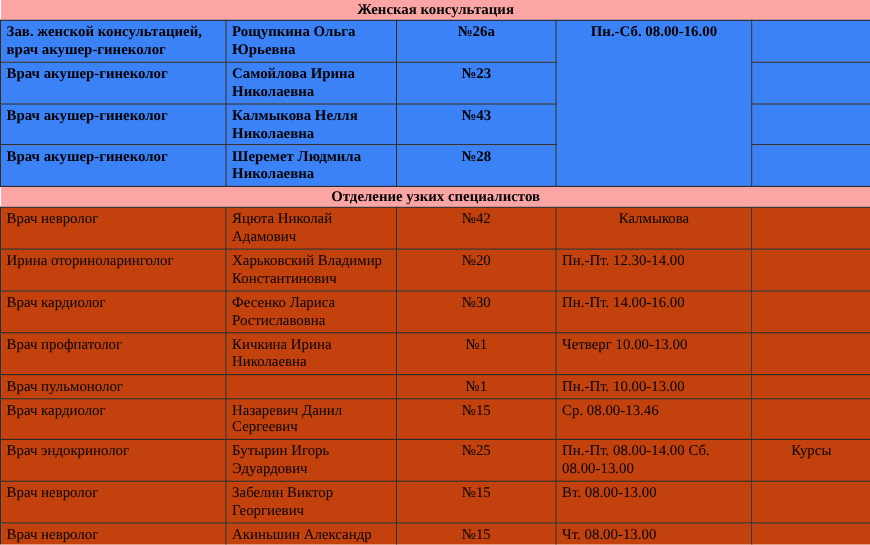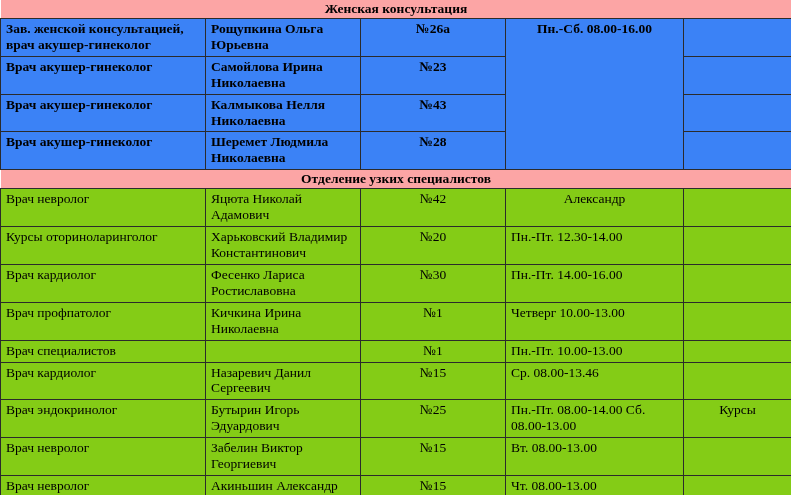--- a/index.html
+++ b/index.html
@@ -39,21 +39,21 @@
     border-right: 0;
     padding-top: 1px;
     padding-bottom: 1px;
   }
   tr.section.white td {
     background: #fca5a5;
     border-top: 0;
     border-bottom: 0;
   }
   tr.blue td { background: #3b82f6; font-weight: bold; }
-  tr.lilac td { background: #84cc16; }
+  tr.lilac td { background: #c2410c; }
 
   td.center { text-align: center; }
   td.mid { vertical-align: middle; }
   td.blank { }
 </style>
 </head>
 <body>
 
 <table class="schedule">
   <colgroup>
@@ -99,26 +99,26 @@
     </tr>
 
     <tr class="section white">
       <td colspan="5">Отделение узких специалистов</td>
     </tr>
 
     <tr class="lilac">
       <td>Врач невролог</td>
       <td>Яцюта Николай Адамович</td>
       <td class="center">№42</td>
-      <td class="center">Александр</td>
+      <td class="center">Калмыкова</td>
       <td class="blank"></td>
     </tr>
 
     <tr class="lilac">
-      <td>Курсы оториноларинголог</td>
+      <td>Ирина оториноларинголог</td>
       <td>Харьковский Владимир Константинович</td>
       <td class="center">№20</td>
       <td>Пн.-Пт. 12.30-14.00</td>
       <td class="blank"></td>
     </tr>
 
     <tr class="lilac">
       <td>Врач кардиолог</td>
       <td>Фесенко Лариса Ростиславовна</td>
       <td class="center">№30</td>
@@ -128,21 +128,21 @@
 
     <tr class="lilac">
       <td>Врач профпатолог</td>
       <td>Кичкина Ирина Николаевна</td>
       <td class="center">№1</td>
       <td>Четверг 10.00-13.00</td>
       <td class="blank"></td>
     </tr>
 
     <tr class="lilac">
-      <td>Врач специалистов</td>
+      <td>Врач пульмонолог</td>
       <td></td>
       <td class="center">№1</td>
       <td>Пн.-Пт. 10.00-13.00</td>
       <td class="blank"></td>
     </tr>
 
     <tr class="lilac">
       <td>Врач кардиолог</td>
       <td>Назаревич Данил Сергеевич</td>
       <td class="center">№15</td>

